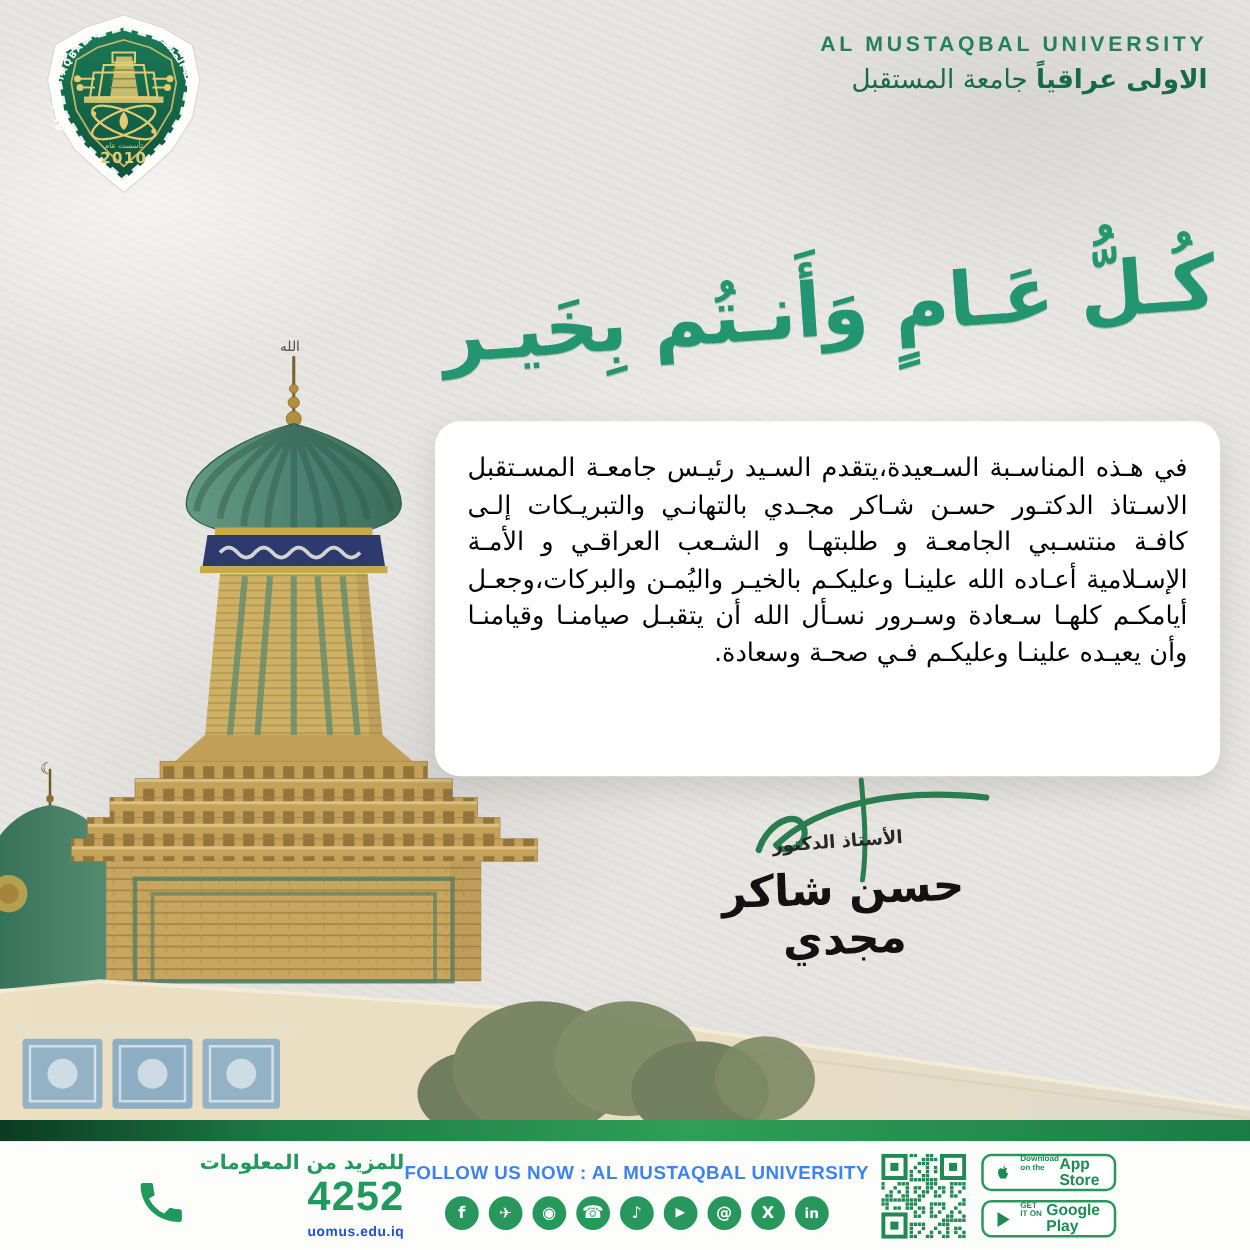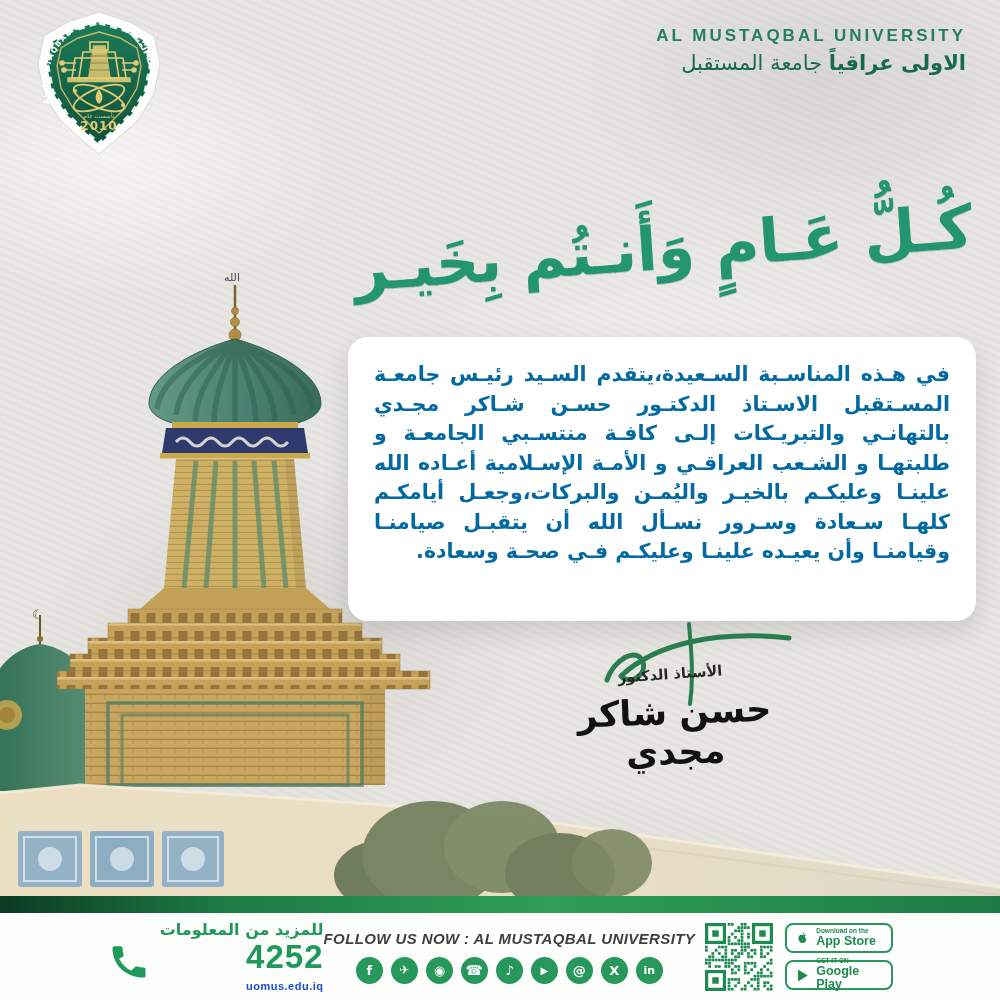--- a/index.html
+++ b/index.html
@@ -29,22 +29,22 @@
     color:#239571;font-size:60px;font-weight:700;
     text-shadow:0 1px 0 rgba(20,90,65,.25);
   }
   
   .card{
     position:absolute;left:348px;top:337px;width:628px;height:284px;
     background:#ffffff;border-radius:20px;box-shadow:0 10px 26px rgba(90,95,92,.20);
     box-sizing:border-box;padding:23px 26px 0 26px;overflow:hidden;
   }
   .card p{
-    margin:0;direction:rtl;text-align:justify;color:#0369a1;
-    font-size:20.5px;font-weight:700;line-height:29.5px;
+    margin:0;direction:rtl;text-align:justify;color:#000000;
+    font-size:20.5px;font-weight:400;line-height:29.5px;
   }
   
   .sig-swoosh{position:absolute;left:593px;top:614px;width:212px;height:92px;}
   .sig-title{position:absolute;left:585px;top:666px;width:170px;text-align:center;
     color:#262626;font-size:14.5px;font-weight:700;transform:rotate(-4deg);direction:rtl;}
   .sig-name{position:absolute;left:545px;top:692px;width:260px;text-align:center;
     color:#121212;font-size:35px;font-weight:800;transform:rotate(-2deg);direction:rtl;}
   .sig-role{position:absolute;left:565px;top:748px;width:220px;text-align:center;
     color:#1c1c1c;font-size:16px;font-weight:700;direction:rtl;}
   
@@ -59,43 +59,43 @@
   }
   .contact{display:flex;align-items:center;gap:9px;}
   .phone-svg{width:44px;height:44px;margin-top:8px;}
   .contact-col{display:flex;flex-direction:column;align-items:flex-end;line-height:1;}
   .contact-label{color:#21995c;font-size:16px;font-weight:700;direction:rtl;}
   .contact-phone{color:#21995c;font-size:33px;font-weight:800;letter-spacing:1px;margin-top:2px;
     font-family:"Liberation Sans",sans-serif;}
   .contact-site{color:#1d4ed8;font-size:11px;font-weight:700;letter-spacing:.5px;margin-top:8px;
     font-family:"Liberation Sans",sans-serif;}
   .follow{display:flex;flex-direction:column;align-items:center;gap:10px;margin-right:10px;}
-  .follow-text{color:#404040;font-size:15px;font-weight:700;letter-spacing:.4px;
-    font-family:"Liberation Sans",sans-serif;font-style:italic;}
+  .follow-text{color:#3b82f6;font-size:15px;font-weight:700;letter-spacing:.4px;
+    font-family:"Liberation Sans",sans-serif;}
   .socials{display:flex;gap:8px;}
   .socials a{
     width:27px;height:27px;border-radius:50%;background:#27975c;color:#fff;
     display:flex;align-items:center;justify-content:center;
     font-size:13px;font-weight:700;text-decoration:none;
     font-family:"DejaVu Sans",sans-serif;
   }
   .socials a.s-linkedin span{font-size:11px;}
   .socials a.s-youtube span{font-size:10px;}
   .socials a.s-telegram span{font-size:12px;}
   .socials a.s-whatsapp span{font-size:14px;}
   .apps{display:flex;align-items:center;gap:12px;}
   .qr-svg{width:68px;height:68px;background:#fff;}
   .badges{display:flex;flex-direction:column;gap:7px;}
   .badge{
     width:108px;height:30px;border:2px solid #27975c;border-radius:8px;background:#fff;
     display:flex;align-items:center;gap:6px;padding:0 8px;box-sizing:border-box;
     text-decoration:none;
   }
   .badge svg{width:15px;height:15px;flex:0 0 auto;}
-  .badge-col{display:flex;flex-direction:column;line-height:1.05;}
+  .badge-col{display:flex;flex-direction:row;line-height:1.05;}
   .badge-small{font-size:6.5px;font-weight:700;color:#1f8b52;font-family:"Liberation Sans",sans-serif;}
   .badge-big{font-size:12.5px;font-weight:700;color:#1f8b52;font-family:"Liberation Sans",sans-serif;}
 </style>
 </head>
 <body>
 
 <div class="poster">
 
   <svg class="logo-svg" viewBox="0 0 158 160" aria-hidden="true">
     <defs>

